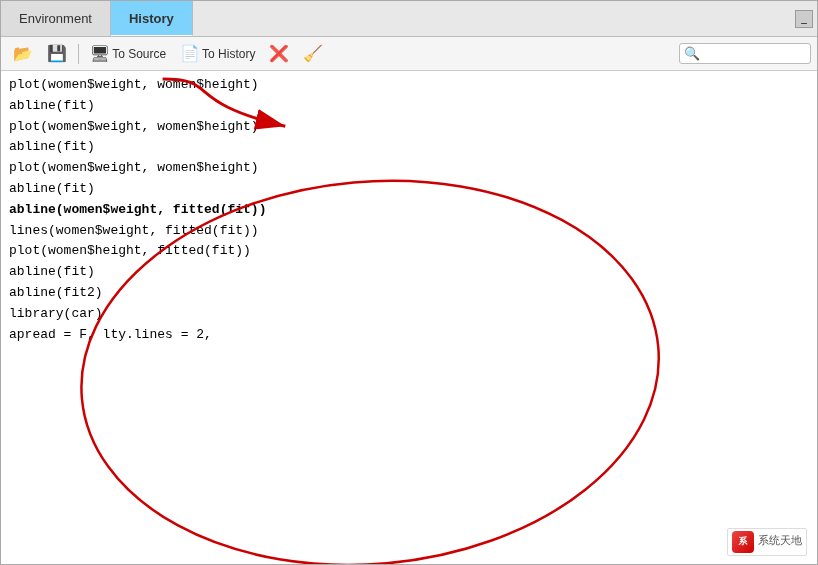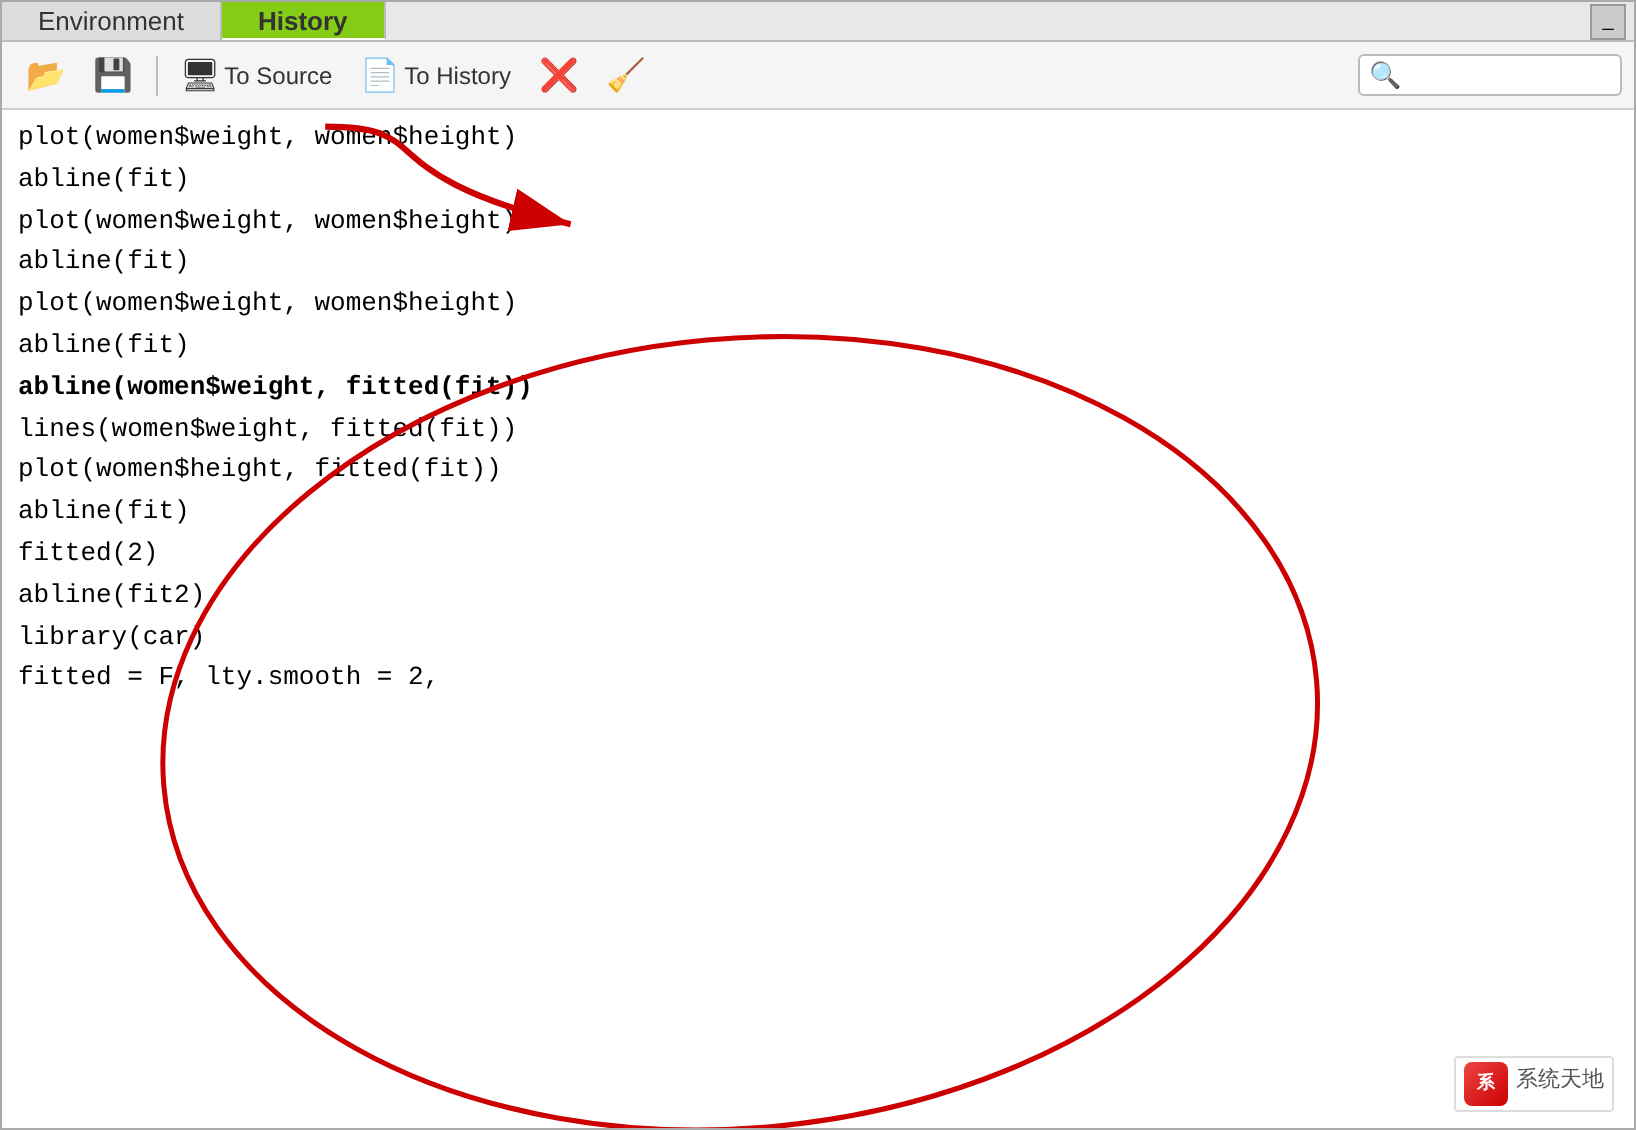--- a/index.html
+++ b/index.html
@@ -19,36 +19,36 @@
       display: flex;
       flex-direction: column;
     }
 
     
     .tab-bar {
       display: flex;
       align-items: stretch;
       background: #e8e8e8;
       border-bottom: 1px solid #bbb;
-      height: 20px;
+      height: 36px;
       position: relative;
       justify-content: center;
     }
     .tab {
       padding: 0 18px;
       display: flex;
       align-items: center;
       font-size: 13px;
       cursor: pointer;
       border-right: 1px solid #bbb;
       background: #ddd;
       color: #333;
     }
     .tab.active {
-      background: #84cc16;
+      background: #7dd3fc;
       border-bottom: 1px solid #fff;
       font-weight: bold;
       z-index: 1;
     }
     .tab-spacer {
       flex: 1;
     }
     
     .win-btn {
       width: 18px;
@@ -218,24 +218,23 @@
         <div class="code-line">plot(women$weight, women$height)</div>
         <div class="code-line">abline(fit)</div>
         <div class="code-line">plot(women$weight, women$height)</div>
         <div class="code-line">abline(fit)</div>
         <div class="code-line">plot(women$weight, women$height)</div>
         <div class="code-line">abline(fit)</div>
         <div class="code-line bold">abline(women$weight, fitted(fit))</div>
         <div class="code-line">lines(women$weight, fitted(fit))</div>
         <div class="code-line">plot(women$height, fitted(fit))</div>
         <div class="code-line">abline(fit)</div>
-        <div class="code-line">fitted(2)</div>
         <div class="code-line">abline(fit2)</div>
         <div class="code-line">library(car)</div>
-        <div class="code-line">fitted = F, lty.smooth = 2,</div>
+        <div class="code-line">apread = F, lty.lines = 2,</div>
       </div>
 
     <svg class="arrow-overlay" viewBox="0 0 818 490" preserveAspectRatio="none">
 
       <defs>
         <marker id="arrowhead" markerWidth="10" markerHeight="7" refX="10" refY="3.5" orient="auto">
           <polygon points="0 0, 10 3.5, 0 7" fill="#cc0000"></polygon>
         </marker>
       </defs>
 

